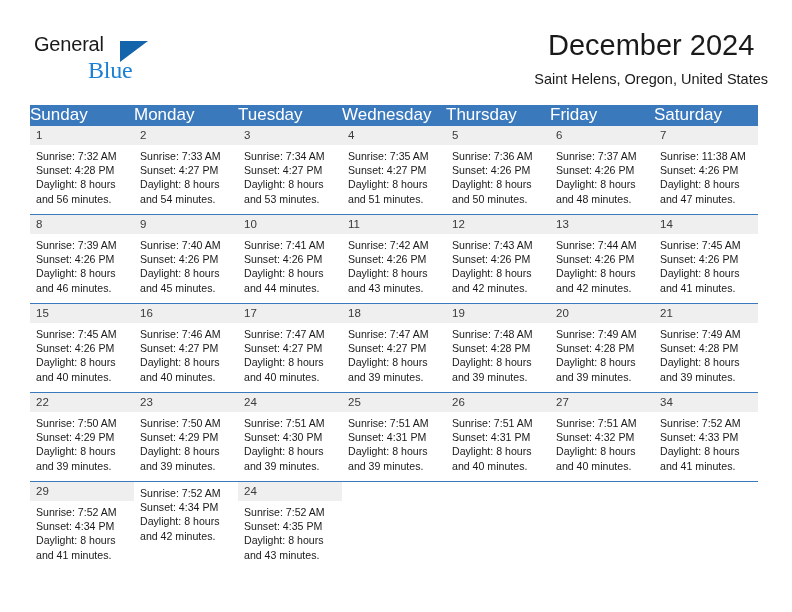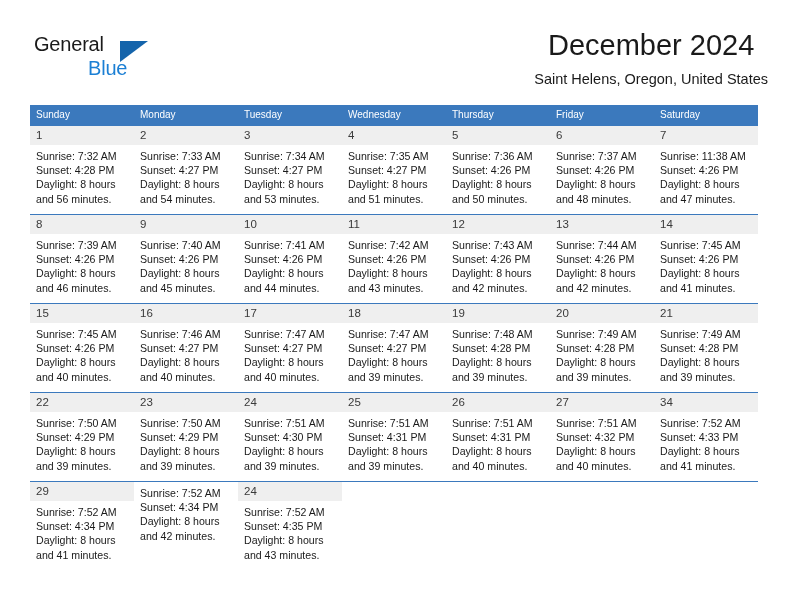--- a/index.html
+++ b/index.html
@@ -42,24 +42,24 @@
     top: 0;
     font-size: 20px;
     letter-spacing: -0.2px;
     color: #1a1a1a;
     font-family: "Liberation Sans", sans-serif;
   }
   .logo-blue {
     position: absolute;
     left: 54px;
     top: 24px;
-    font-size: 20px;
+    font-size: 24px;
     letter-spacing: -0.2px;
     color: #1b7fd4;
-    font-family: Liberation Sans, sans-serif;
+    font-family: Liberation Serif, serif;
   }
   .logo-triangle {
     position: absolute;
     left: 86px;
     top: 8px;
     width: 0;
     height: 0;
     border-left: 28px solid #1464ab;
     border-bottom: 21px solid transparent;
   }
@@ -92,23 +92,22 @@
     width: 728px;
   }
   .weekdays {
     display: flex;
     background: #3b79bd;
     height: 20px;
   }
   .weekday {
     flex: 1 1 0;
     color: #ffffff;
-    font-size: 10px;
+    font-size: 17px;
     line-height: 20px;
-    padding-left: 6px;
     box-sizing: border-box;
     white-space: nowrap;
     overflow: hidden;
   }
 
   .week {
     display: flex;
     border-top: 1px solid #3b79bd;
     height: 89px;
     box-sizing: border-box;

